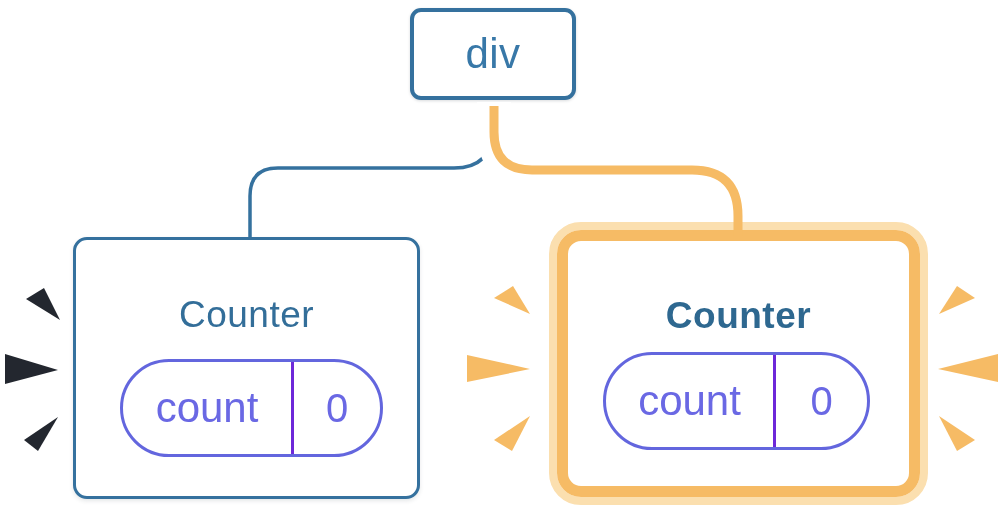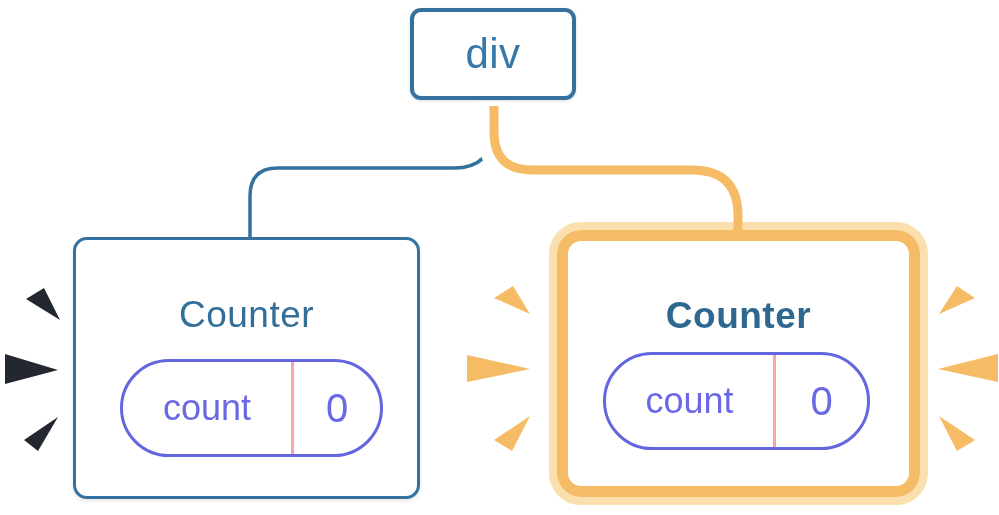--- a/index.html
+++ b/index.html
@@ -77,22 +77,22 @@
   }
   .pill-left{
     position:absolute;left:44px;top:119px;width:263px;height:98px;
   }
   .pill-right{
     position:absolute;left:35px;top:111px;width:267px;height:98px;
   }
   .state-key{
     flex:0 0 auto;
     display:flex;align-items:center;justify-content:center;
-    border-right:3px solid #fca5a5;
-    color:#6A68E4;font-size:36px;
+    border-right:3px solid #6d28d9;
+    color:#6A68E4;font-size:42px;
   }
   .pill-left .state-key{width:168px;}
   .pill-right .state-key{width:167px;}
   .state-value{
     flex:1 1 auto;
     display:flex;align-items:center;justify-content:center;
     color:#6A68E4;font-size:40px;
   }
 </style>
 </head>

